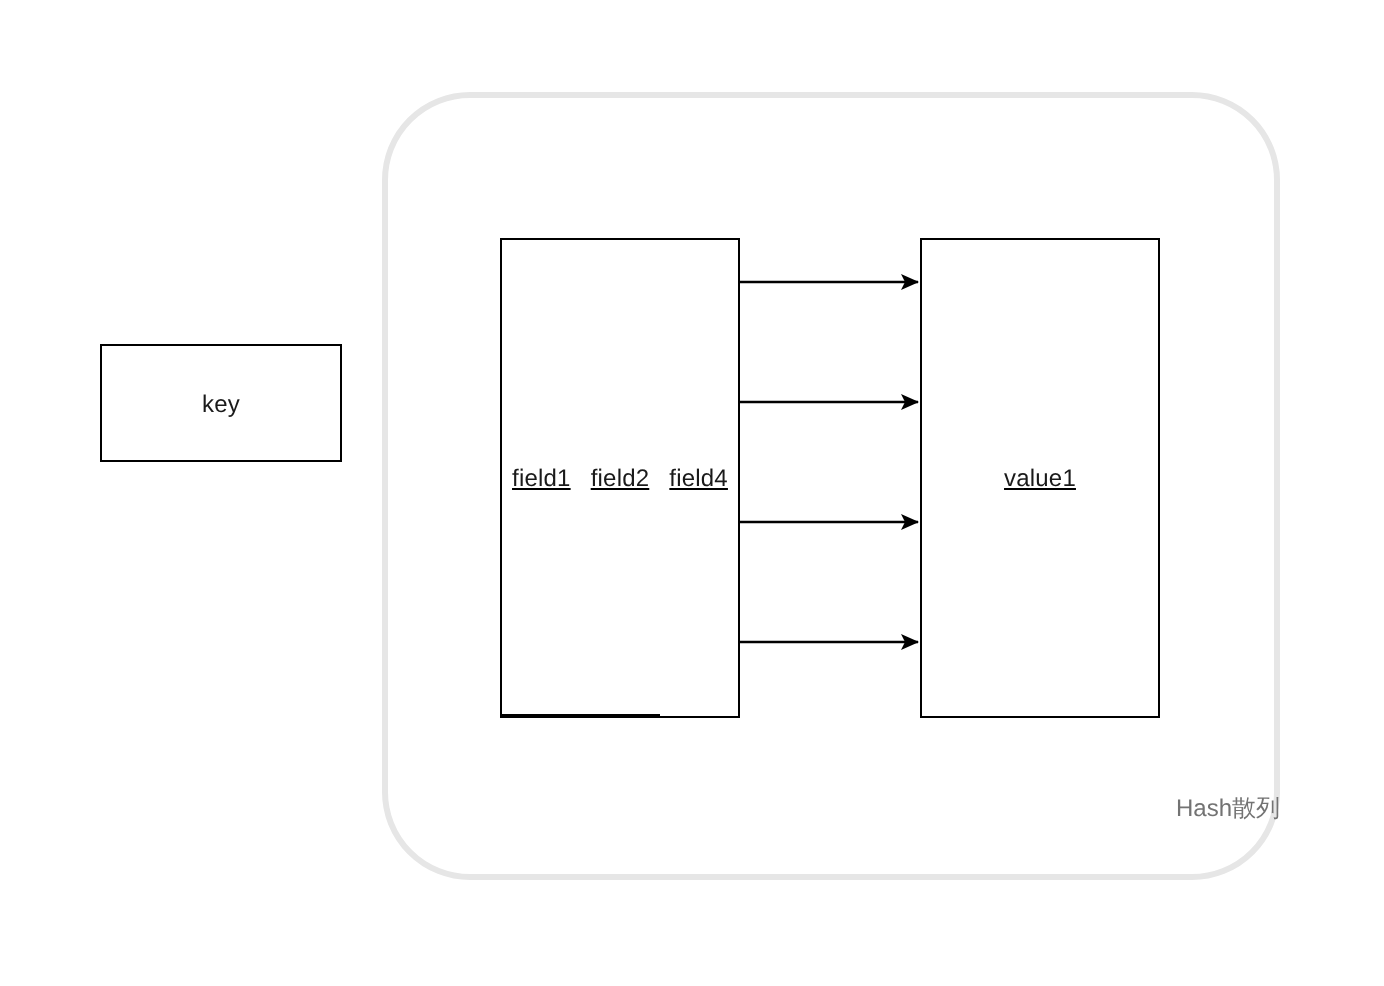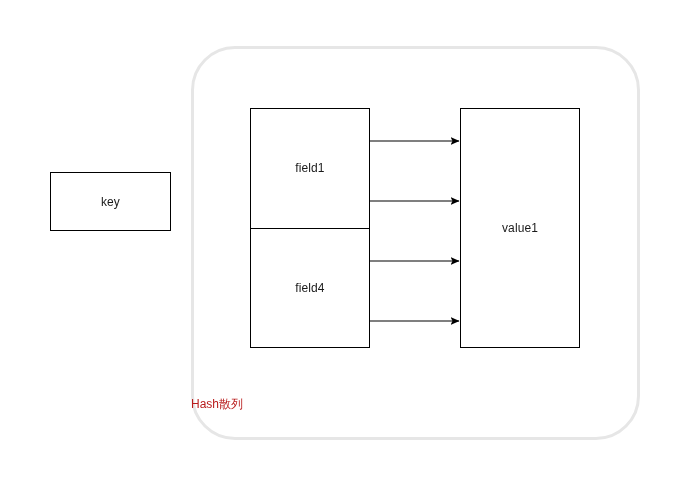--- a/index.html
+++ b/index.html
@@ -43,28 +43,29 @@
     border: 1px solid #000000;
     background: #ffffff;
     display: flex;
     align-items: center;
     justify-content: center;
   }
 
   
   .cell-column {
     position: absolute;
-    top: 108px;
+    top: 119px;
     width: 120px;
     height: 240px;
     box-sizing: border-box;
     border: 1px solid #000000;
     background: #ffffff;
     display: flex;
-    flex-direction: column;
+    flex-direction: row;
+    text-decoration: underline;
   }
   .cell-column.fields { left: 250px; }
   .cell-column.values { left: 460px; }
 
   .cell {
     flex: 1 1 0;
     box-sizing: border-box;
     border-bottom: 1px solid #000000;
     display: flex;
     align-items: center;
@@ -92,41 +93,44 @@
     height: 493px;
     pointer-events: none;
   }
 
   
   .caption {
     position: absolute;
     left: 191px;
     top: 398px;
     width: 449px;
-    text-align: left;
+    text-align: right;
     font-size: 12px;
-    color: #b91c1c;
+    color: #737373;
     line-height: 1;
     white-space: nowrap;
   }
 </style>
 </head>
 <body>
 
 <div id="canvas">
 
   <div class="key-box">
     <span class="key-label">key</span>
   </div>
 
   <div class="hash-container"></div>
 
   <div class="cell-column fields">
     <div class="cell">
       <span class="cell-label">field1</span>
+    </div>
+    <div class="cell">
+      <span class="cell-label">field2</span>
     </div>
     <div class="cell">
       <span class="cell-label">field4</span>
     </div>
   </div>
 
   <div class="cell-column values">
     <div class="cell">
       <span class="cell-label">value1</span>
     </div>

